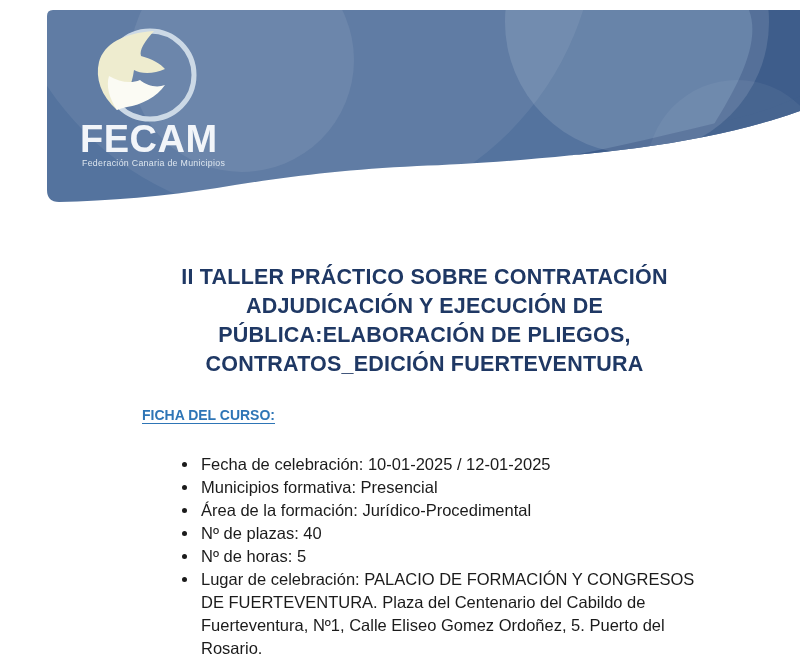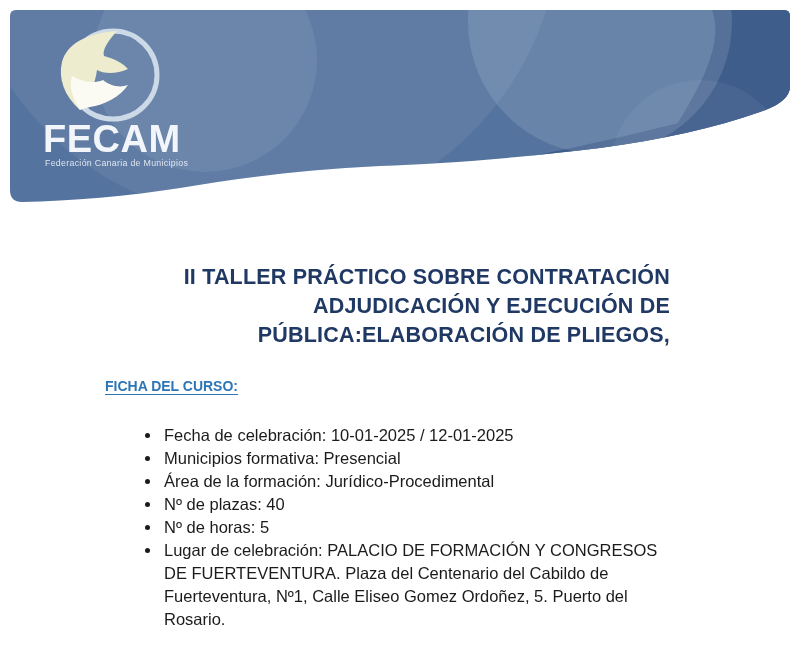--- a/index.html
+++ b/index.html
@@ -9,38 +9,39 @@
     width: 800px;
     height: 658px;
     overflow: hidden;
     font-family: "Liberation Sans", sans-serif;
   }
   .page {
     position: relative;
     width: 748px;
     height: 658px;
     background: #ffffff;
+    margin-left: 37px;
   }
   .banner {
     display: block;
     width: 800px;
     height: 210px;
   }
   .banner svg { display: block; }
 
   main.content {
     padding: 0 78px 0 105px;
   }
   h1.course-title {
     margin: 53px 0 0 0;
     color: #1f3864;
     font-size: 21.5px;
     line-height: 29px;
     font-weight: bold;
-    text-align: right;
+    text-align: center;
     letter-spacing: 0.2px;
   }
   h1.course-title span { display: block; }
 
   h2.section-heading {
     margin: 25px 0 0 0;
     color: #2e75b6;
     font-size: 14px;
     line-height: 22px;
     font-weight: bold;
@@ -109,20 +110,21 @@
       <text x="45" y="166" font-family="Liberation Sans, sans-serif" font-size="8.8" fill="#dde6ef" letter-spacing="0.3">Federación Canaria de Municipios</text>
     </svg>
   </header>
 
   <main class="content">
 
     <h1 class="course-title">
       <span>II TALLER PRÁCTICO SOBRE CONTRATACIÓN</span>
       <span>ADJUDICACIÓN Y EJECUCIÓN DE</span>
       <span>PÚBLICA:ELABORACIÓN DE PLIEGOS,</span>
+      <span>CONTRATOS_EDICIÓN FUERTEVENTURA</span>
     </h1>
 
     <h2 class="section-heading">FICHA DEL CURSO:</h2>
 
     <ul class="course-list">
       <li>Fecha de celebración: 10-01-2025 / 12-01-2025</li>
       <li>Municipios formativa: Presencial</li>
       <li>Área de la formación: Jurídico-Procedimental</li>
       <li>Nº de plazas: 40</li>
       <li>Nº de horas: 5</li>

